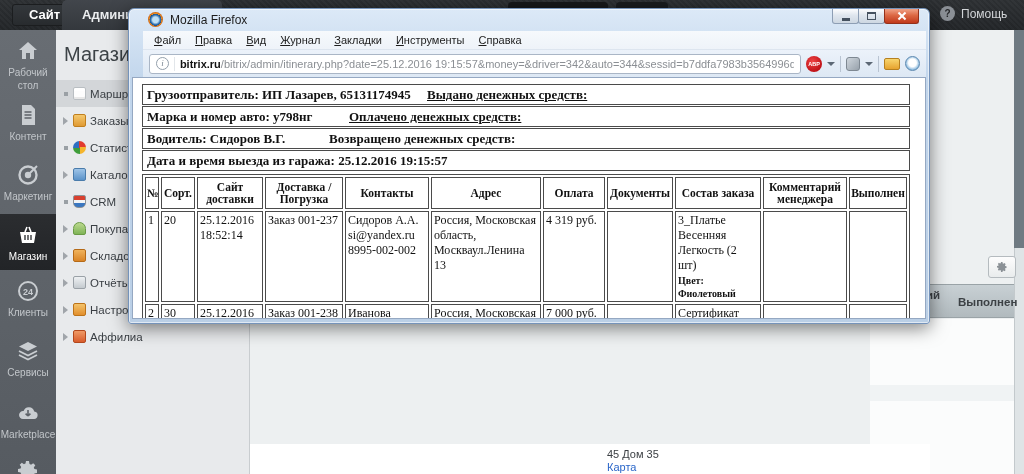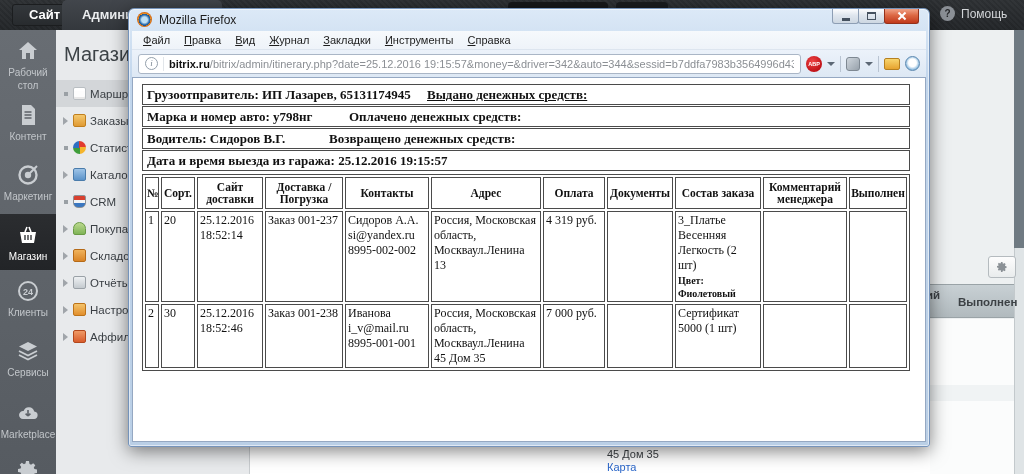--- a/index.html
+++ b/index.html
@@ -75,24 +75,24 @@
     font-size:11.5px; font-weight:bold; color:#3c4145; }
   .bg-th-frag { position:absolute; left:56px; top:4px; }
   .bg-th-done { position:absolute; left:88px; top:11px; }
   .bg-table-body { position:absolute; left:620px; top:289px; width:144px; height:155px; background:#fbfcfc; }
   .bg-table-stripe { position:absolute; left:0; top:66px; width:144px; height:16px; background:#f0f3f4; }
   .bg-bottom-strip { position:absolute; left:0; top:414px; width:680px; height:30px; background:#fff; }
   .bg-addr { position:absolute; left:357px; top:4px; font-size:11px; color:#3c4044; }
   .bg-map { position:absolute; left:357px; top:17px; font-size:11px; color:#2a66c9; }
 
   
-  #window { position:absolute; left:128px; top:8px; width:802px; height:439px; z-index:10;
+  #window { position:absolute; left:128px; top:8px; width:802px; height:316px; z-index:10;
     background:linear-gradient(#dce9f7,#c2d6ec 70px,#bacfe6);
     border:1px solid #7593ba; border-radius:6px 6px 3px 3px;
-    box-shadow:0 4px 18px rgba(0,0,0,.5), inset 0 0 0 1px rgba(255,255,255,.55); }
+    box-shadow:0 4px 18px rgba(0,0,0,.5), inset 0 0 0 1px rgba(255,255,255,.55);padding-left:11px; }
   .titlebar { position:relative; height:22px; }
   .ff-logo { position:absolute; left:8px; top:3px; width:15px; height:15px; border-radius:50%;
     background:radial-gradient(circle at 50% 52%, #bfe0f5 0 27%, #2f6fb0 45%, #1d4f86 55%, transparent 56%),
                radial-gradient(circle at 50% 50%, #f6b23c 0 49%, #e07818 62%, #c45d10 72%); }
   .win-title { position:absolute; left:30px; top:4px; font-size:12px; color:#1c1c1c; }
   .win-buttons { position:absolute; right:10px; top:0; display:flex; }
   .wbtn { height:15px; border:1px solid #8d9eb4; border-top:none; border-radius:0 0 3px 3px;
     background:linear-gradient(#fdfdfe,#dfe6ee 45%,#cdd7e2); margin-left:-1px;
     display:flex; align-items:center; justify-content:center; position:relative; }
   .wbtn.min { width:27px; } .wbtn.max { width:27px; }
@@ -134,21 +134,21 @@
 
   .page { position:absolute; left:3px; top:68px; right:3px; bottom:4px; background:#fff;
     border:1px solid #95a8c2; overflow:hidden;
     font-family:"Liberation Serif", serif; color:#111; }
   .page-inner { padding:6px 0 0 9px; }
 
   .info-row { position:relative; width:768px; height:21px; border:1px solid #4b4b4b;
     margin-bottom:1px; font-size:13px; font-weight:bold; }
   .info-left { position:absolute; left:4px; top:2px; }
   .info-right { position:absolute; top:2px; }
-  .ir-r0 { left:284px;text-decoration:underline; } .ir-r1 { left:206px; } .ir-r2 { left:186px; }
+  .ir-r0 { left:284px;text-decoration:underline; } .ir-r1 { left:206px;text-decoration:underline; } .ir-r2 { left:186px; }
 
   table.itin { margin-top:3px; border-collapse:separate; border-spacing:2px;
     border:1px solid #4b4b4b; table-layout:fixed; width:768px; }
   table.itin th, table.itin td { border:1px solid #4b4b4b; }
   table.itin th { font-size:11.5px; font-weight:bold; text-align:center; vertical-align:middle;
     height:32px; padding:1px; }
   table.itin td { font-size:12px; vertical-align:top; padding:1px 2px; line-height:1.25;
     word-wrap:break-word; }
   .cell-note { font-size:10px; font-weight:bold; margin-top:2px; }
 </style>

